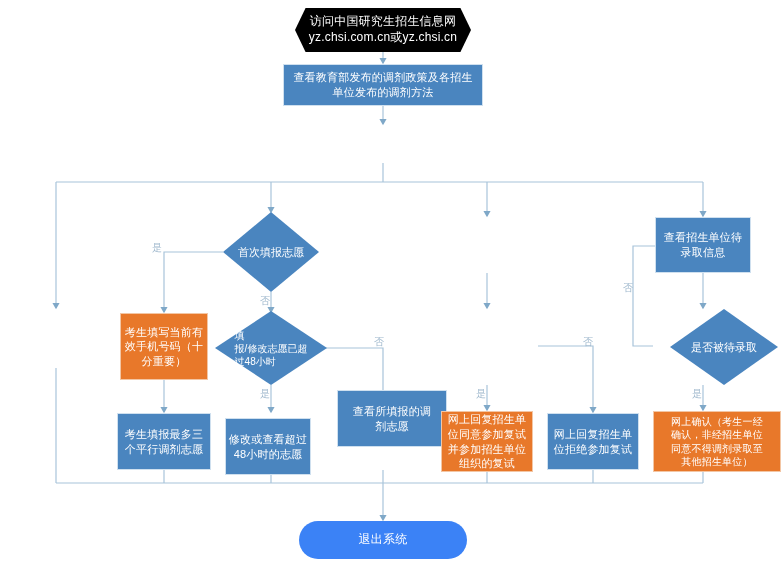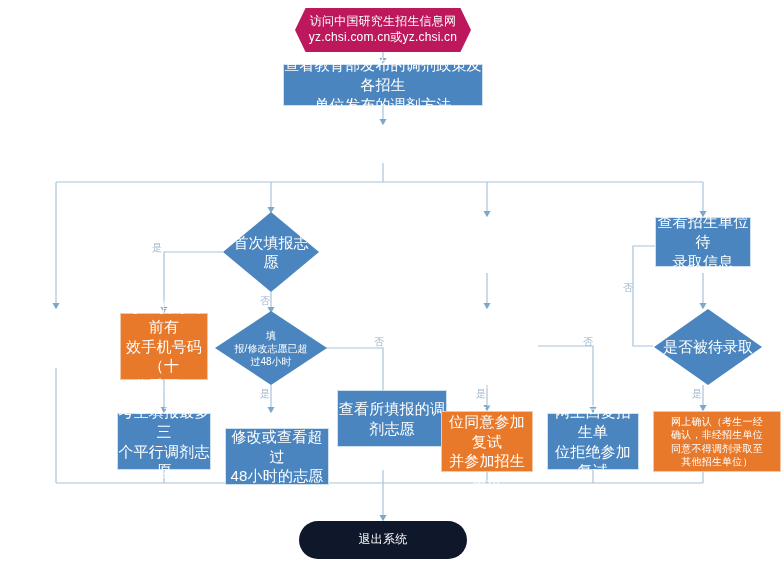--- a/index.html
+++ b/index.html
@@ -35,61 +35,61 @@
   }
   .rect{
     background:#4a85bf;
     border:1px solid #cfe0ef;
   }
   .rect.orange{
     background:#e8782a;
     border:1px solid #f3c6a4;
   }
   .hexa{
-    background:#be185d;
+    background:#000000;
     clip-path:polygon(6% 0%,94% 0%,100% 50%,94% 100%,6% 100%,0% 50%);
   }
   .pill{
-    background:#0f172a;
+    background:#3b82f6;
     border-radius:24px;
   }
   .diamond-wrap{
     position:absolute;
     z-index:3;
   }
   .diamond-shape{
     position:absolute;
     left:0; top:0;
     width:100%; height:100%;
     background:#4a85bf;
     clip-path:polygon(50% 0%,100% 50%,50% 100%,0% 50%);
   }
   .diamond-label{
     position:absolute;
     left:0; top:0;
     width:100%; height:100%;
     display:flex;
     align-items:center;
     justify-content:center;
-    text-align:center;
+    text-align:left;
     color:#ffffff;
     line-height:1.3;
     white-space:pre-line;
     padding:0 6px;
     box-sizing:border-box;
   }
   .edge-label{
     position:absolute;
     color:#9fb8cd;
     font-size:10px;
     line-height:1;
     z-index:4;
     white-space:nowrap;
   }
-  .fs11{font-size:15px;}
+  .fs11{font-size:11px;}
   .fs12{font-size:12px;}
   .fs10{font-size:10px;}
 </style>
 </head>
 <body>
 
 <div id="stage">
 
   <svg id="wires" viewBox="0 0 783 564" width="783" height="564">
     <defs>
@@ -168,37 +168,37 @@
 
   <div class="diamond-wrap" style="left:215px;top:311px;width:112px;height:74px;">
     <div class="diamond-shape"></div>
     <div class="diamond-label fs10">填
 报/修改志愿已超
 过48小时</div>
   </div>
 
 
 
-  <div class="node rect fs11" style="left:655px;top:217px;width:96px;height:50px;">查看招生单位待
+  <div class="node rect fs11" style="left:655px;top:217px;width:96px;height:56px;">查看招生单位待
 录取信息</div>
 
-  <div class="diamond-wrap" style="left:654px;top:309px;width:108px;height:76px;">
+  <div class="diamond-wrap" style="left:670px;top:309px;width:108px;height:76px;">
     <div class="diamond-shape"></div>
     <div class="diamond-label fs11">是否被待录取</div>
   </div>
 
 
   <div class="node rect orange fs11" style="left:120px;top:313px;width:88px;height:67px;">考生填写当前有
 效手机号码（十
 分重要）</div>
 
   <div class="node rect fs11" style="left:117px;top:413px;width:94px;height:57px;">考生填报最多三
 个平行调剂志愿</div>
 
-  <div class="node rect fs11" style="left:225px;top:428px;width:104px;height:57px;">修改或查看超过
+  <div class="node rect fs11" style="left:225px;top:418px;width:86px;height:57px;">修改或查看超过
 48小时的志愿</div>
 
   <div class="node rect fs11" style="left:337px;top:390px;width:110px;height:57px;">查看所填报的调
 剂志愿</div>
 
   <div class="node rect orange fs11" style="left:441px;top:411px;width:92px;height:61px;">网上回复招生单
 位同意参加复试
 并参加招生单位
 组织的复试</div>
 

